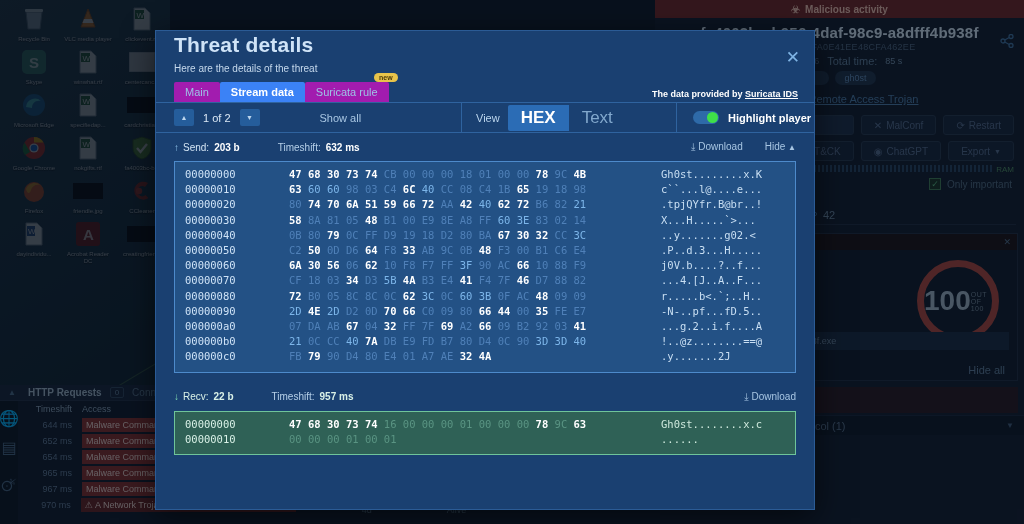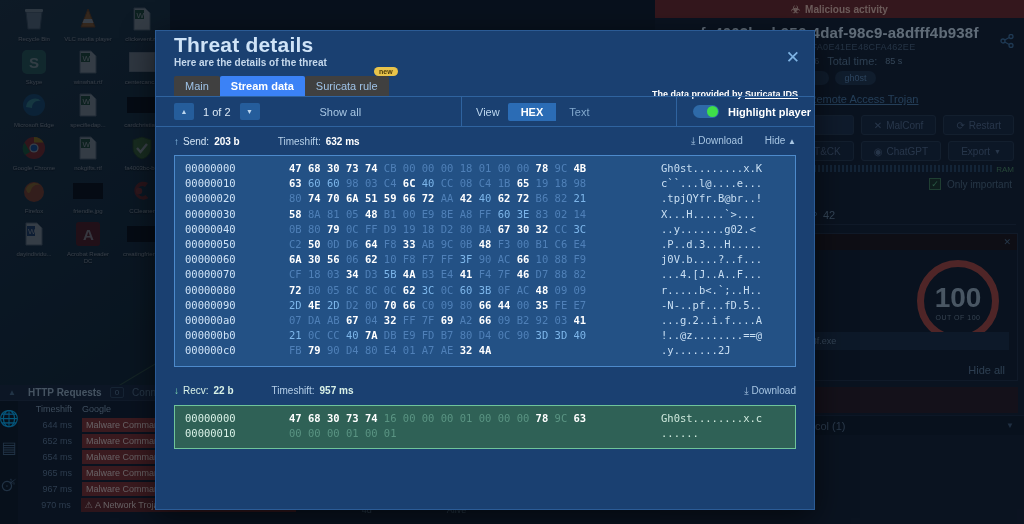--- a/index.html
+++ b/index.html
@@ -134,21 +134,21 @@
     height:148px; position:relative;
   }
   .subwin-hdr{
     height:16px; background:#1a1116; display:flex; align-items:center;
     justify-content:space-between; padding:0 6px;
     color:#9b5340; font-size:9px;
   }
   .subwin-title{ color:#6d8196; font-size:11px; margin:10px 0 0 8px;}
   .score-circle{
     position:absolute; right:18px; top:26px; width:82px; height:82px; border-radius:50%;
-    border:7px solid #a8443c; display:flex; flex-direction:column;
+    border:7px solid #a8443c; display:flex; 
     align-items:center; justify-content:center; color:#8ea0b3;
   }
   .score-num{ font-size:28px; font-weight:bold; color:#9cb0c2;}
   .score-sub{ font-size:7px; letter-spacing:.5px; color:#6f8295;}
   .pathbox{
     position:absolute; left:8px; bottom:30px; right:8px; height:18px;
     background:#182940; color:#6b87a3; font-size:9px;
     display:flex; align-items:center; padding-left:6px;
   }
   .hideall{
@@ -212,35 +212,35 @@
     position:absolute; inset:0; background:rgba(6,12,22,0.55);
   }
   .modal{
     position:absolute; left:155px; top:30px; width:660px; height:480px;
     background:#1a4071; border:1px solid #2b5b95;
     box-shadow: 0 8px 30px rgba(0,0,0,.55);
     display:flex; flex-direction:column;
   }
   .m-head{ padding:2px 18px 0 18px; position:relative;}
   .m-title{ color:#cfe3f7; font-size:21px; font-weight:bold; letter-spacing:.2px;}
-  .m-sub{ color:#c5d8ec; font-size:10px; font-weight:bold; }
+  .m-sub{ color:#c5d8ec; font-size:10px; font-weight:normal; margin-top:6px;}
   .m-close{
     position:absolute; right:14px; top:18px; color:#7fb4e4; font-size:17px;
     line-height:1; cursor:pointer;
   }
   .m-provided{
     position:absolute; right:16px; top:58px; color:#ffffff; font-size:9px; font-weight:bold;
   }
   .m-provided a{ color:#ffffff; text-decoration:underline;}
   .tabbar{
     display:flex; align-items:flex-end; margin-top:8px; padding-left:18px;
     border-bottom:1px solid #2f639f; position:relative;
   }
   .tab{
-    padding:4px 11px; font-size:11px; color:#9ec2e6; background:#404040;
+    padding:4px 11px; font-size:11px; color:#9ec2e6; background:#a21caf;
     border-radius:2px 2px 0 0; cursor:pointer; position:relative;
   }
   .tab.active{ background:#3b82f6; color:#ffffff; font-weight:bold;}
   .newbadge{
     position:absolute; right:-9px; top:-9px; background:#e8c34a; color:#4a3808;
     font-size:7px; font-weight:bold; border-radius:7px; padding:1px 5px;
   }
   .ctrlbar{
     display:flex; align-items:center; height:30px; padding-left:18px;
     border-bottom:1px solid #2f639f; font-size:11px; color:#bcd6ee;
@@ -251,21 +251,21 @@
     display:flex; align-items:center; justify-content:center;
     color:#bcd6ee; font-size:7px; cursor:pointer;
   }
   .pageof{ margin:0 9px; color:#dbe8f5; font-size:11px;}
   .showall{ margin-left:60px; color:#a8c6e3; font-size:11px; cursor:pointer;}
   .viewgrp{
     position:absolute; left:305px; display:flex; align-items:center; gap:8px;
     padding-left:14px; border-left:1px solid #2f639f; height:30px;
   }
   .seg{ display:flex; border-radius:2px; overflow:hidden;}
-  .seg div{ padding:3px 13px; font-size:11px; cursor:pointer;}
+  .seg div{ padding:3px 13px; font-size:17px; cursor:pointer;}
   .seg .on{ background:#2b6cb5; color:#fff; font-weight:bold;}
   .seg .off{ color:#82a8cd;}
   .hlgrp{
     position:absolute; left:520px; display:flex; align-items:center; gap:9px;
     padding-left:16px; border-left:1px solid #2f639f; height:30px;
   }
   .switch{
     width:26px; height:13px; border-radius:7px; background:#2e6aa8;
     position:relative;
   }
@@ -615,21 +615,21 @@
       <span class="tab2">Conn</span>
     </div>
     <div class="vrail">
       <span>🌐</span>
       <span>▤</span>
       <span>🜚</span>
     </div>
     <div class="http-body">
       <div class="http-colhdr">
         <span class="c1">Timeshift</span>
-        <span>Google</span>
+        <span>Access</span>
       </div>
       <div id="http-rows">
           <div class="httprow">
             <span class="ts">644 ms</span>
             <span class="cls">Malware Comman</span>
           </div>
           <div class="httprow">
             <span class="ts">652 ms</span>
             <span class="cls">Malware Comman</span>
           </div>

